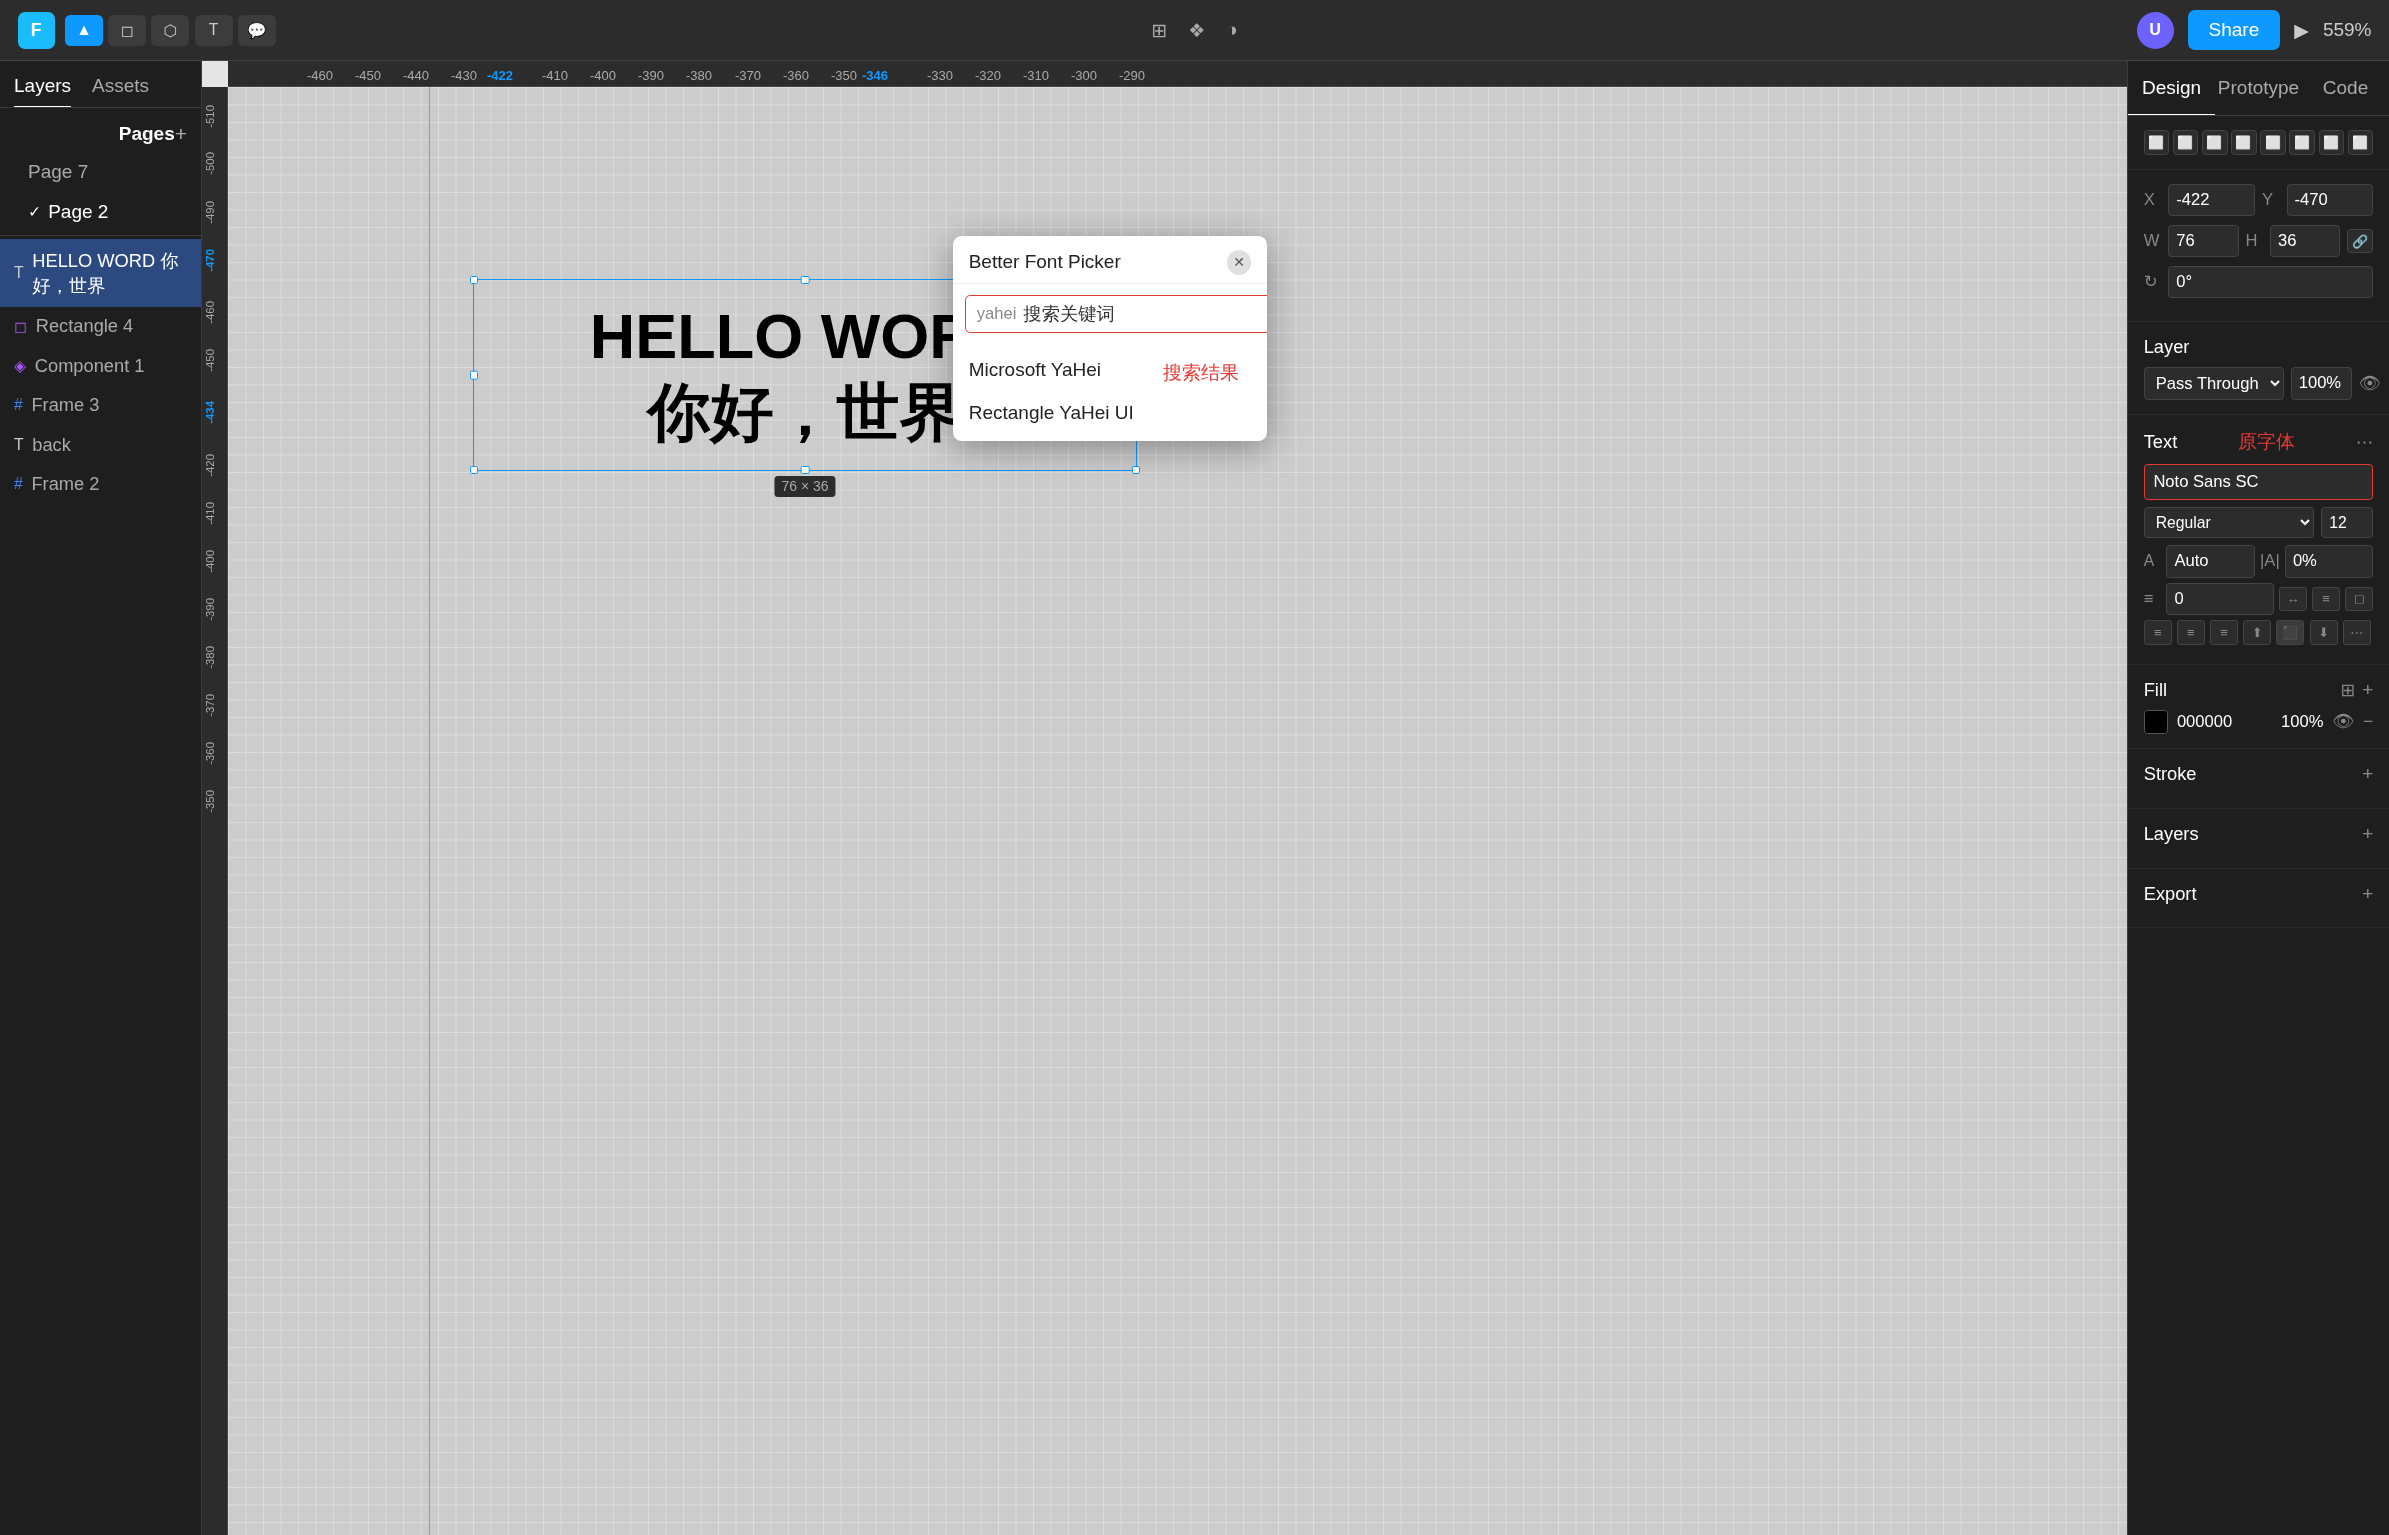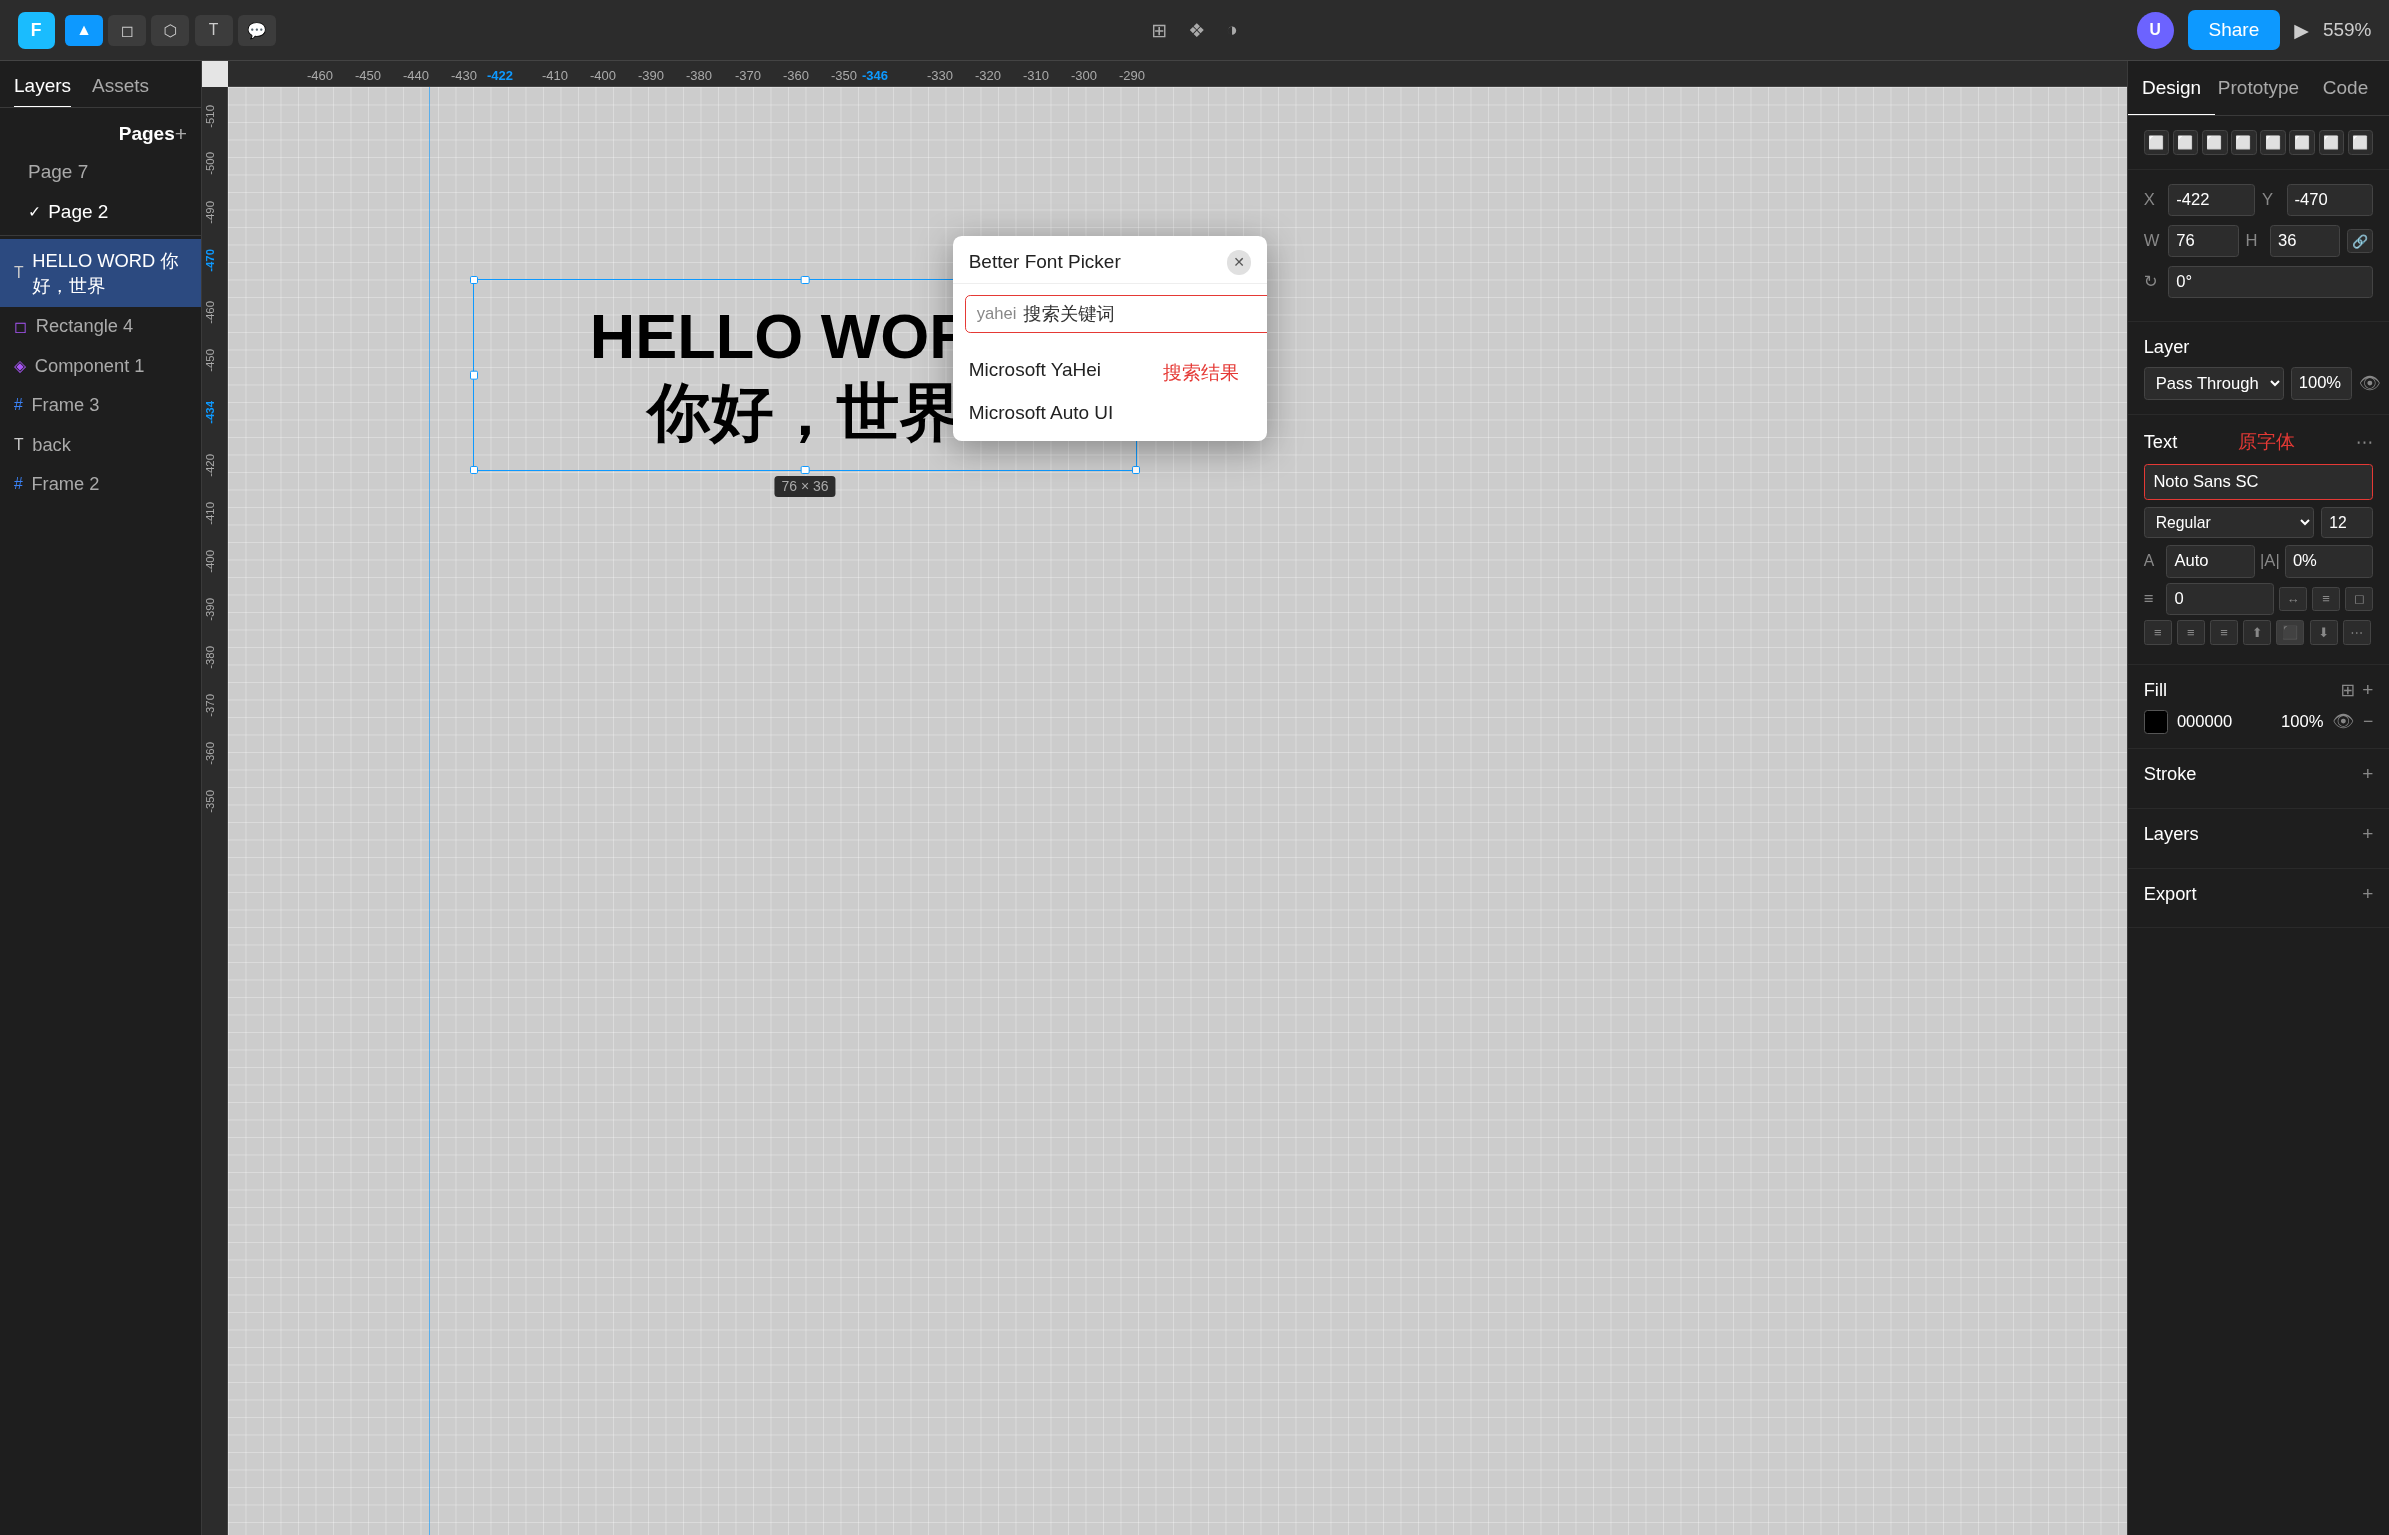--- a/index.html
+++ b/index.html
@@ -450,21 +450,21 @@
           <input class="fp-search-input" type="text" value="搜索关键词" style="">
 
         </div>
       </div>
 
       <div style="position:relative;">
         
       </div>
       <div class="fp-list">
         <div class="fp-item">Microsoft YaHei</div>
-        <div class="fp-item">Microsoft Auto UI</div>
+        <div class="fp-item">Rectangle YaHei UI</div>
       </div>
     </div>
 
     <div style="position:absolute;top:299px;left:961px;color:#e53935;font-size:19px;font-weight:500;pointer-events:none;z-index:200;">
       <span>搜索结果</span>
     </div>
 
   </div>
 
   <div class="right-panel">

